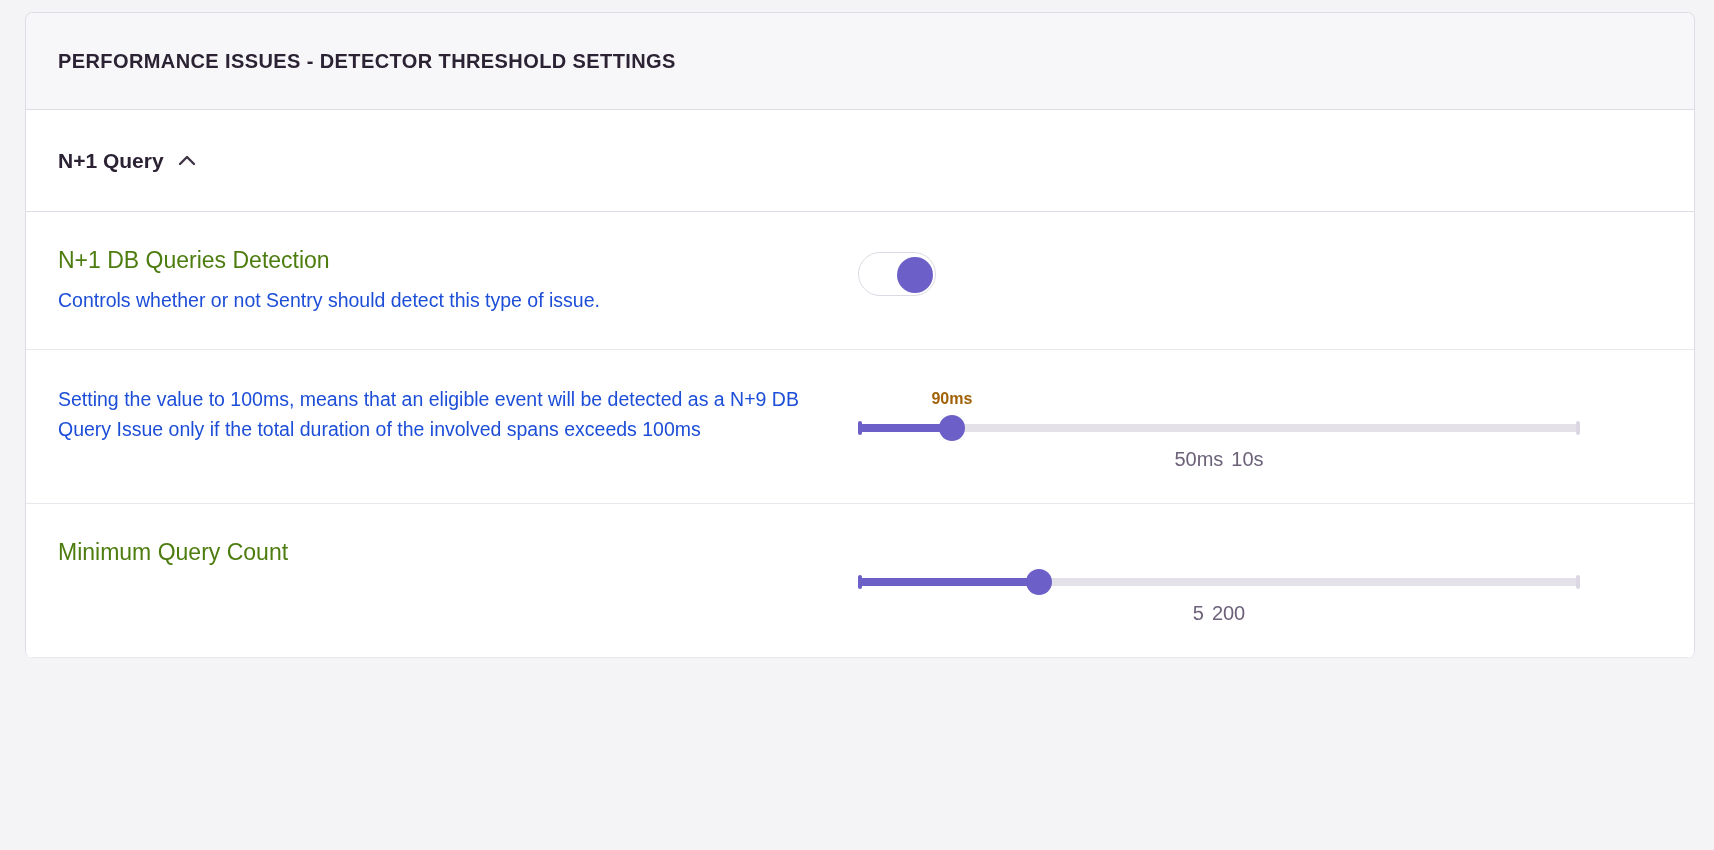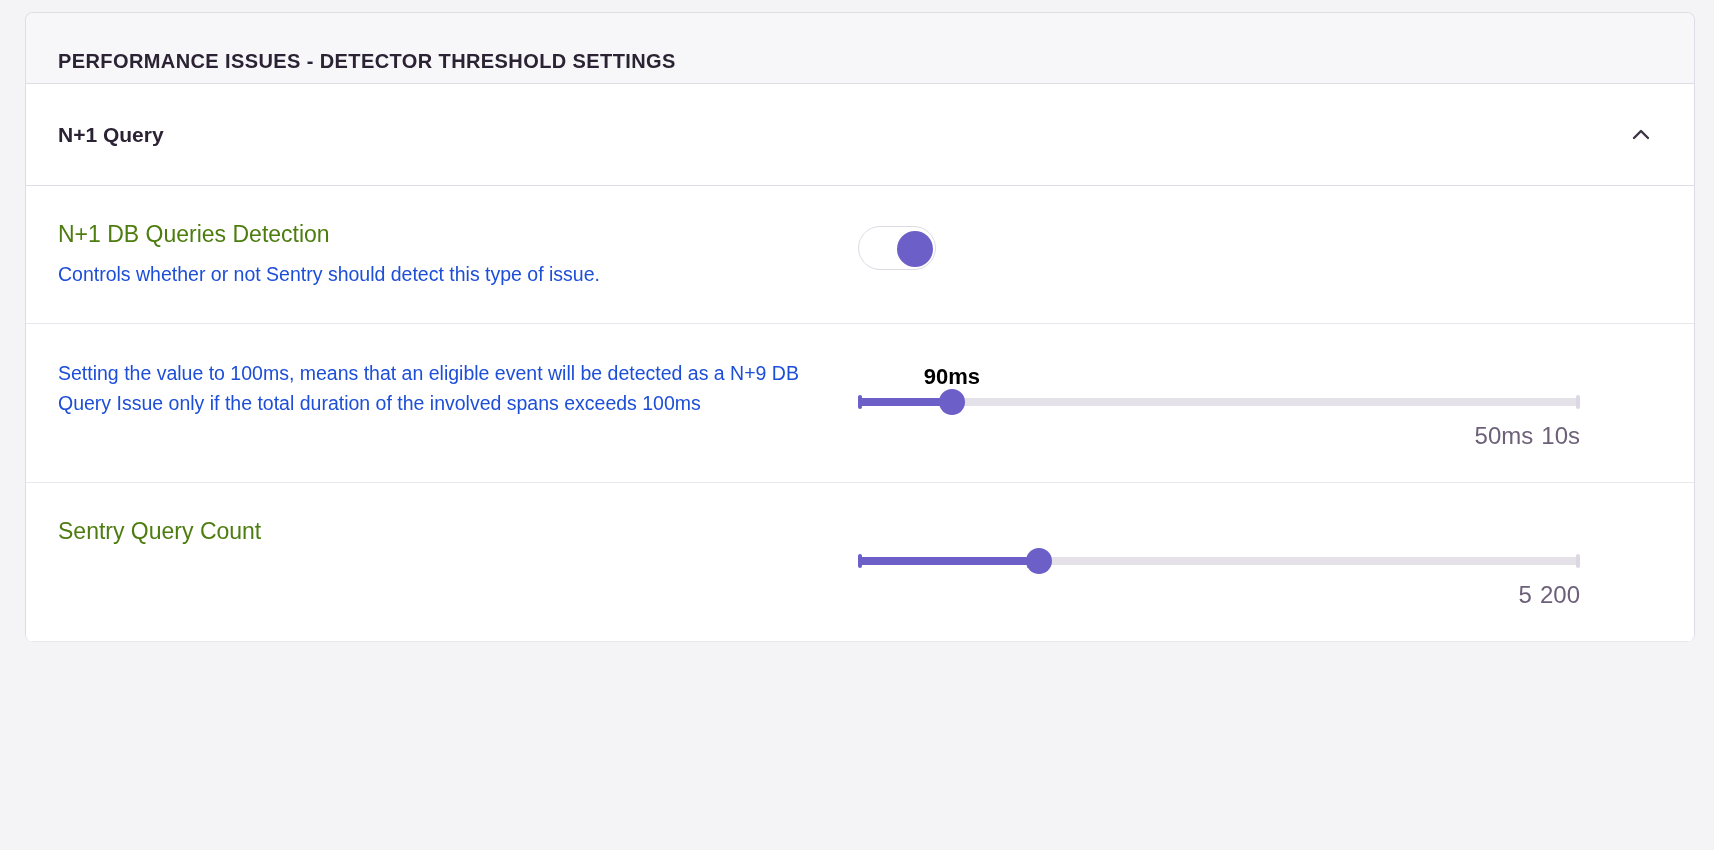--- a/index.html
+++ b/index.html
@@ -27,35 +27,34 @@
     border: 1px solid #e0dce5;
     border-radius: 8px;
     border-bottom: none;
     overflow: hidden;
   }
 
   
   .panel-header {
     background: #f7f6f9;
     border-bottom: 1px solid #e0dce5;
-    padding: 38px 32px 12px 32px;
+    padding: 38px 32px 38px 32px;
   }
   .panel-header-title {
     font-size: 20px;
     font-weight: bold;
     letter-spacing: 0.4px;
     color: #2b2233;
     line-height: 1;
   }
 
   
   .group-header {
     display: flex;
     align-items: center;
-    justify-content: space-between;
     padding: 0 30px 0 32px;
     height: 102px;
     background: #ffffff;
     border-bottom: 1px solid #e0dce5;
     cursor: pointer;
   }
   .group-header.last { border-bottom: none; }
   .group-title {
     font-size: 21px;
     font-weight: bold;
@@ -124,23 +123,23 @@
   
   .slider-wrap {
     position: relative;
     width: 722px;
     padding-top: 30px;
   }
   .slider-value {
     position: absolute;
     top: 0;
     transform: translateX(-50%);
-    font-size: 22px;
+    font-size: 16px;
     font-weight: bold;
-    color: #000000;
+    color: #a16207;
     white-space: nowrap;
   }
   .slider-track {
     position: relative;
     height: 8px;
     border-radius: 4px;
     background: #e4e1e9;
     margin-top: 4px;
   }
   .slider-fill {
@@ -165,23 +164,23 @@
     width: 26px;
     height: 26px;
     margin-left: -13px;
     margin-top: -13px;
     border-radius: 50%;
     background: #6c5fc7;
     cursor: pointer;
   }
   .slider-bounds {
     display: flex;
-    justify-content: flex-end;
+    justify-content: center;
     margin-top: 16px;
-    font-size: 24px;
+    font-size: 20px;
     color: #6d6179;
     gap: 8px;
   }
 </style>
 </head>
 <body>
 
 <div class="panel">
 
   <div class="panel-header">
@@ -225,21 +224,21 @@
         <div class="slider-bounds">
           <span>50ms</span>
           <span>10s</span>
         </div>
       </div>
     </div>
   </div>
 
   <div class="field-row">
     <div class="field-text">
-      <div class="field-label">Sentry Query Count</div>
+      <div class="field-label">Minimum Query Count</div>
     </div>
     <div class="field-control">
       <div class="slider-wrap">
         <div class="slider-value" style="left: 25%; margin-top: 25px;">10</div>
         <div class="slider-track">
           <div class="slider-fill" style="width: 25%;"></div>
           <div class="slider-cap-left"></div>
           <div class="slider-cap-right"></div>
           <div class="slider-thumb" style="left: 25%;"></div>
         </div>

